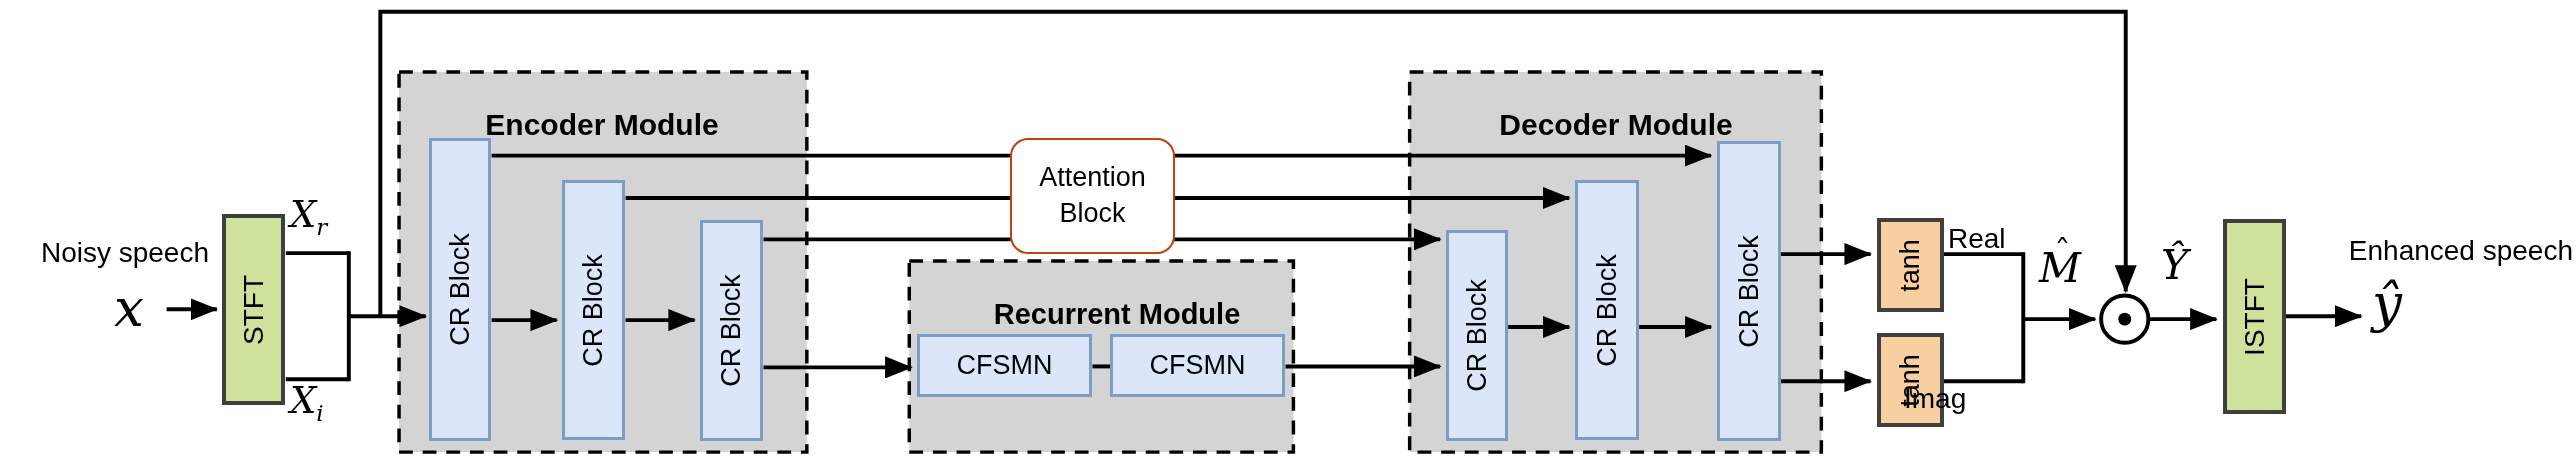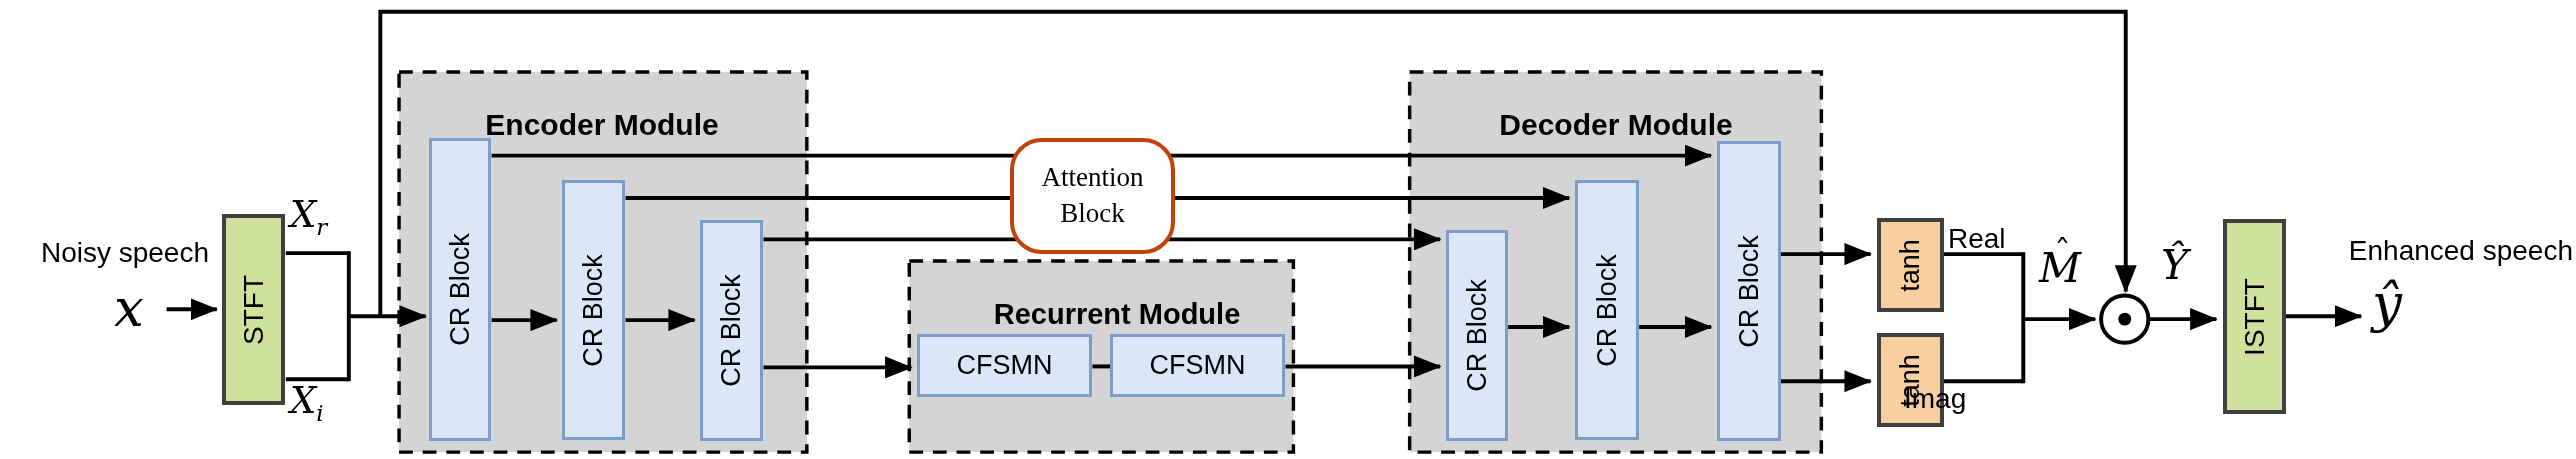--- a/index.html
+++ b/index.html
@@ -14,22 +14,22 @@
   .wire{stroke:var(--line,#000);stroke-width:4;fill:none;}
   .op-circle{fill:#ffffff;stroke:var(--line,#000);stroke-width:4;}
   .op-dot{fill:var(--line,#000);}
 
   .blk{position:absolute;z-index:3;display:flex;align-items:center;justify-content:center;
        box-sizing:border-box;font-size:27px;}
   .vtext{transform:rotate(-90deg);white-space:nowrap;display:block;}
   .blk-green{background:var(--green_fill,#cfe29b);border:4px solid var(--dark_border,#3f3f3f);font-size:28px;}
   .blk-blue{background:var(--blue_fill,#dbe6f8);border:3px solid var(--blue_border,#7d9cc8);}
   .blk-orange{background:var(--orange_fill,#f8cfa0);border:4px solid var(--dark_border,#3f3f3f);}
-  .blk-attn{background:#ffffff;border:4px solid #c2410c;border-radius:32px;flex-direction:column;
-            line-height:1.32;z-index:4;font-family:Liberation Serif, serif;}
+  .blk-attn{background:#ffffff;border:2px solid #c2410c;border-radius:18px;flex-direction:column;
+            line-height:1.32;z-index:4;}
   .blk-attn span{display:block;text-align:center;}
 
   .mtitle{position:absolute;z-index:3;font-weight:bold;font-size:30px;text-align:center;margin-top:25px;}
   .lbl{position:absolute;z-index:4;font-size:28px;white-space:nowrap;text-align:right;}
   .lbl-c{}
   .math{position:absolute;z-index:4;font-family:"DejaVu Serif",serif;font-style:italic;white-space:nowrap;}
   .math sub{font-size:0.62em;font-style:italic;}
   .hat{position:absolute;left:56%;top:-0.30em;transform:translateX(-50%);font-size:0.8em;font-style:normal;}
   .hat-wrap{position:relative;display:inline-block;}
 </style>

